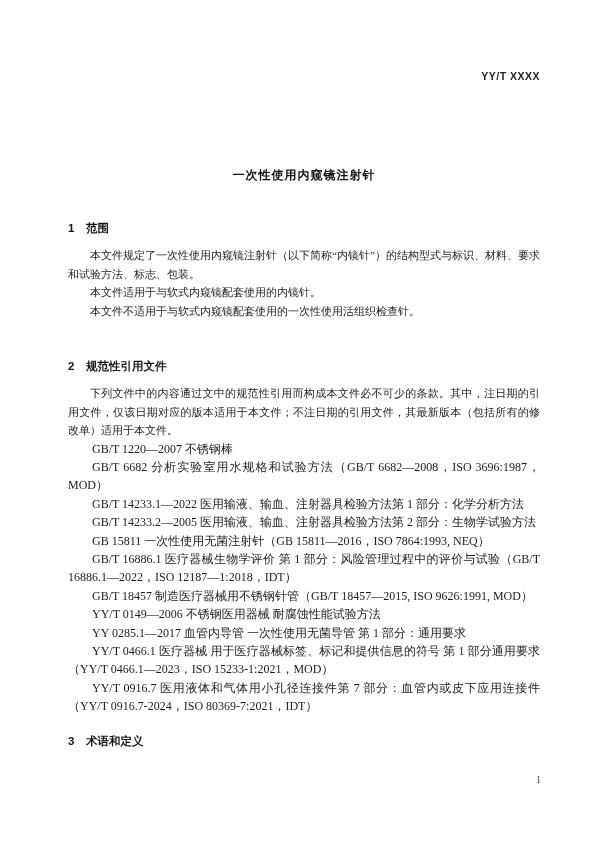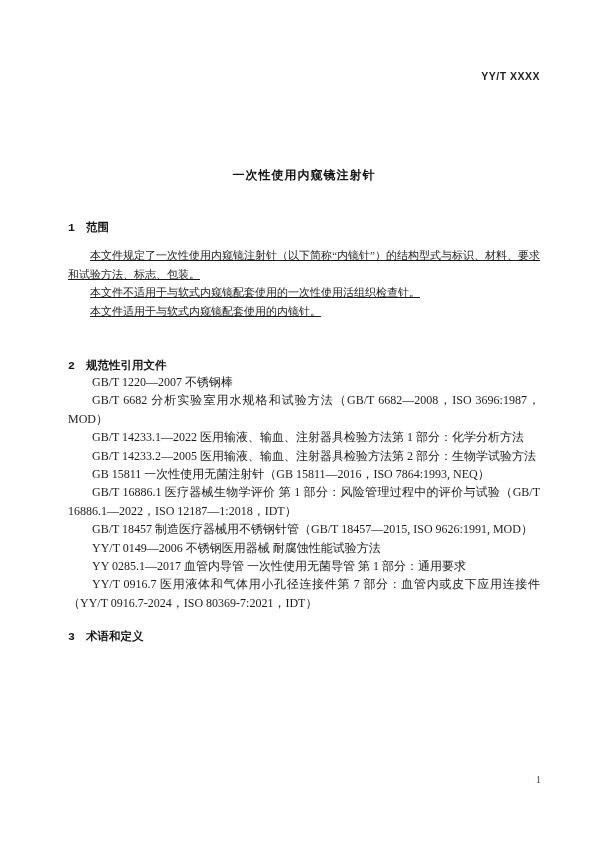--- a/index.html
+++ b/index.html
@@ -30,39 +30,38 @@
     margin-top:84px;
     text-align:center;
     font-family:"Liberation Sans","DejaVu Sans",sans-serif;
     font-weight:bold;
     font-size:12px;
     line-height:17px;
     color:#111;
     letter-spacing:1px;
   }
   .sec-heading{
-    font-family:Liberation Mono, monospace;
+    font-family:Liberation Sans, sans-serif;
     font-weight:bold;
     font-size:11.5px;
     line-height:14px;
     color:#161616;
     margin:0;
   }
   .sec-heading .sec-no{display:inline-block;min-width:18px;}
   #s1h{margin-top:37px;}
   #s2h{margin-top:39px;}
   #s3h{margin-top:18px;}
   .para{
     margin:0;
     font-size:11px;
     line-height:18.5px;
     text-align:justify;
     text-indent:2em;
     color:#1c1c1c;
-    text-decoration:underline;
   }
   .para.first{margin-top:11px;}
   .ref{
     margin:0;
     font-size:12px;
     line-height:18.4px;
     text-align:justify;
     text-indent:2em;
     color:#1c1c1c;
   }
@@ -82,25 +81,26 @@
 <div class="page">
   <div class="content">
 
     <div class="doc-number">YY/T XXXX</div>
 
     <div class="doc-title">一次性使用内窥镜注射针</div>
 
     <h2 class="sec-heading" id="s1h"><span class="sec-no">1</span><span>范围</span></h2>
 
     <p class="para first">本文件规定了一次性使用内窥镜注射针（以下简称“内镜针”）的结构型式与标识、材料、要求和试验方法、标志、包装。</p>
+    <p class="para">本文件适用于与软式内窥镜配套使用的内镜针。</p>
     <p class="para">本文件不适用于与软式内窥镜配套使用的一次性使用活组织检查针。</p>
-    <p class="para">本文件适用于与软式内窥镜配套使用的内镜针。</p>
 
     <h2 class="sec-heading" id="s2h"><span class="sec-no">2</span><span>规范性引用文件</span></h2>
 
+    <p class="para first">下列文件中的内容通过文中的规范性引用而构成本文件必不可少的条款。其中，注日期的引用文件，仅该日期对应的版本适用于本文件；不注日期的引用文件，其最新版本（包括所有的修改单）适用于本文件。</p>
 
     <div>
 
         <p class="ref">GB/T 1220—2007  不锈钢棒</p>
 
         <p class="ref">GB/T 6682 分析实验室用水规格和试验方法（GB/T 6682—2008，ISO 3696:1987，MOD）</p>
 
         <p class="ref">GB/T 14233.1—2022  医用输液、输血、注射器具检验方法第 1 部分：化学分析方法</p>
 
         <p class="ref">GB/T 14233.2—2005  医用输液、输血、注射器具检验方法第 2 部分：生物学试验方法</p>
@@ -108,20 +108,21 @@
         <p class="ref">GB 15811  一次性使用无菌注射针（GB 15811—2016，ISO 7864:1993, NEQ）</p>
 
         <p class="ref">GB/T 16886.1  医疗器械生物学评价  第 1 部分：风险管理过程中的评价与试验（GB/T 16886.1—2022，ISO 12187—1:2018，IDT）</p>
 
         <p class="ref">GB/T 18457 制造医疗器械用不锈钢针管（GB/T 18457—2015, ISO 9626:1991, MOD）</p>
 
         <p class="ref">YY/T 0149—2006 不锈钢医用器械 耐腐蚀性能试验方法</p>
 
         <p class="ref">YY 0285.1—2017 血管内导管 一次性使用无菌导管 第 1 部分：通用要求</p>
 
+        <p class="ref">YY/T 0466.1 医疗器械 用于医疗器械标签、标记和提供信息的符号 第 1 部分通用要求（YY/T 0466.1—2023，ISO 15233-1:2021，MOD）</p>
 
 
         <p class="ref">YY/T 0916.7 医用液体和气体用小孔径连接件第 7 部分：血管内或皮下应用连接件 （YY/T 0916.7-2024，ISO 80369-7:2021，IDT）</p>
       </div>
 
     <h2 class="sec-heading" id="s3h"><span class="sec-no">3</span><span>术语和定义</span></h2>
 
   </div>
 
   <div class="page-number">1</div>

